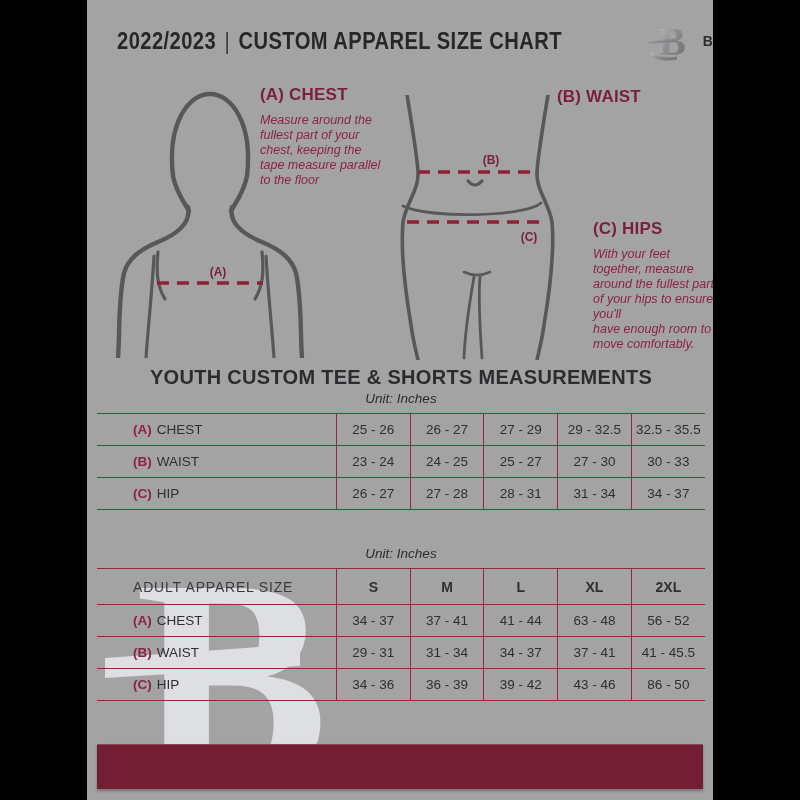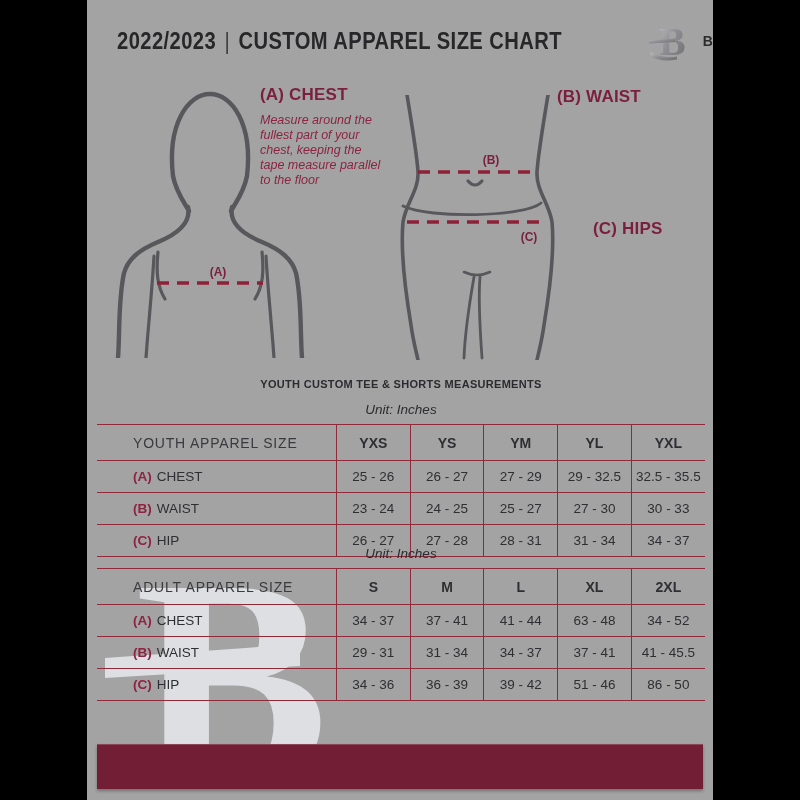--- a/index.html
+++ b/index.html
@@ -34,22 +34,22 @@
   }
   .measure-copy {
     font-size:12.5px; font-style:italic; font-weight:500; color:#8c2342;
     line-height:15px; white-space:pre-line; margin:0;
   }
   .guide-text { position:absolute; }
 
   
   .table-block { position:absolute; left:10px; width:608px; z-index:2; }
   .tbl-title {
-    text-align:center; font-weight:bold; font-size:11px; color:#2c2c30;
-    letter-spacing:0.3px; margin:12px;
+    text-align:center; font-weight:bold; font-size:20px; color:#2c2c30;
+    letter-spacing:0.3px; margin:0;
   }
   .tbl-unit {
     text-align:center; font-style:italic; font-size:13.5px; color:#2c2c30;
     margin:2px 0 0 0;
   }
   table.size-table { width:100%; border-collapse:collapse; table-layout:fixed; margin-top:7px; }
   table.size-table td {
     border-left:1.6px solid #8f2a3a; text-align:center;
     font-size:13.5px; color:#2f2f33; height:31px; padding:0;
   }
@@ -141,41 +141,40 @@
 tape measure parallel
 to the floor</p>
     </div>
 
     <div class="guide-text" style="left:470px; top:7px; width:152px;">
       <h2 class="measure-title">(B) WAIST</h2>
     </div>
 
     <div class="guide-text" style="left:486px; top:139px; width:156px;margin-left:20px;">
       <h2 class="measure-title">(C) HIPS</h2>
+      <p class="measure-copy">With your feet
+together, measure
+around the fullest part
+of your hips to ensure
+you'll
+have enough room to
+move comfortably.</p>
     </div>
   </div>
 
   <svg class="watermark" width="300" height="280" viewBox="0 0 300 280">
     <text x="30" y="248" font-family="Liberation Serif, serif" font-weight="bold" font-size="290" fill="#dedfe2">B</text>
     <path d="M0 128 L195 114 L195 136 L0 148 Z" fill="#dedfe2"></path>
   </svg>
 
   <div class="table-block" style="top:366px;">
     <h3 class="tbl-title">YOUTH CUSTOM TEE &amp; SHORTS MEASUREMENTS</h3>
     <p class="tbl-unit">Unit: Inches</p>
     <table class="size-table">
       <tbody>
-      <tr class="head-row">
-        <td>YOUTH APPAREL SIZE</td>
-        <td>YXS</td>
-        <td>YS</td>
-        <td>YM</td>
-        <td>YL</td>
-        <td>YXL</td>
-      </tr>
       <tr>
         <td><span class="prefix">(A)</span><span>CHEST</span></td>
         <td>25 - 26</td>
         <td>26 - 27</td>
         <td>27 - 29</td>
         <td>29 - 32.5</td>
         <td>32.5 - 35.5</td>
       </tr>
       <tr>
         <td><span class="prefix">(B)</span><span>WAIST</span></td>
@@ -208,36 +207,36 @@
         <td>L</td>
         <td>XL</td>
         <td>2XL</td>
       </tr>
       <tr>
         <td><span class="prefix">(A)</span><span>CHEST</span></td>
         <td>34 - 37</td>
         <td>37 - 41</td>
         <td>41 - 44</td>
         <td>63 - 48</td>
-        <td>34 - 52</td>
+        <td>56 - 52</td>
       </tr>
       <tr>
         <td><span class="prefix">(B)</span><span>WAIST</span></td>
         <td>29 - 31</td>
         <td>31 - 34</td>
         <td>34 - 37</td>
         <td>37 - 41</td>
         <td>41 - 45.5</td>
       </tr>
       <tr>
         <td><span class="prefix">(C)</span><span>HIP</span></td>
         <td>34 - 36</td>
         <td>36 - 39</td>
         <td>39 - 42</td>
-        <td>51 - 46</td>
+        <td>43 - 46</td>
         <td>86 - 50</td>
       </tr>
       </tbody>
     </table>
   </div>
 
   <div class="footer-bar"></div>
 </div>
 
 </body></html>

